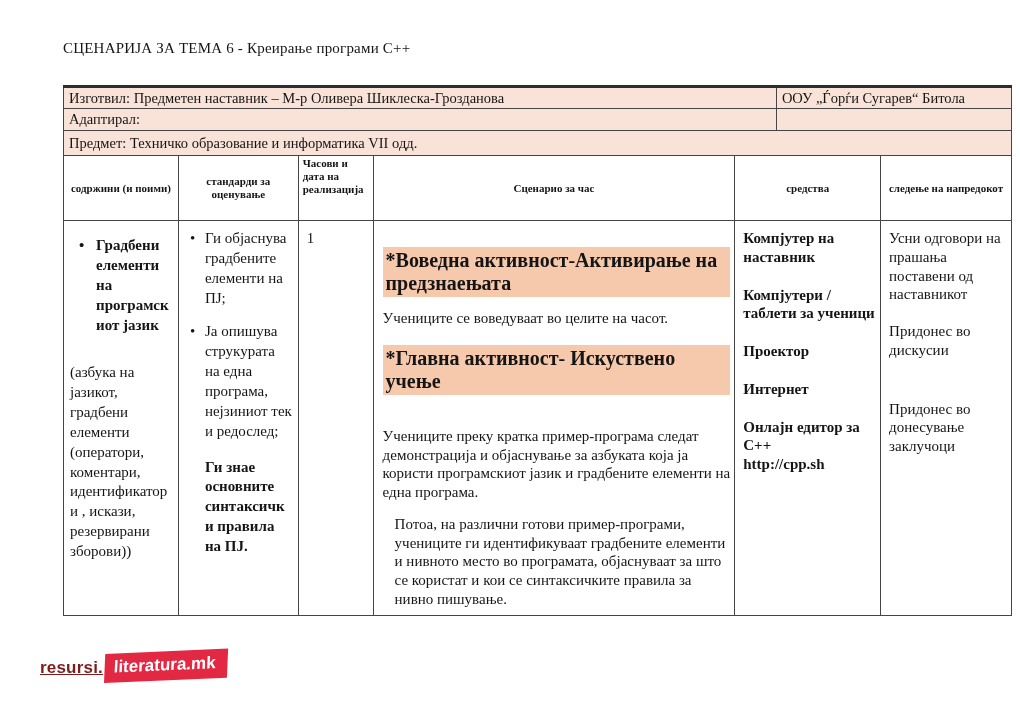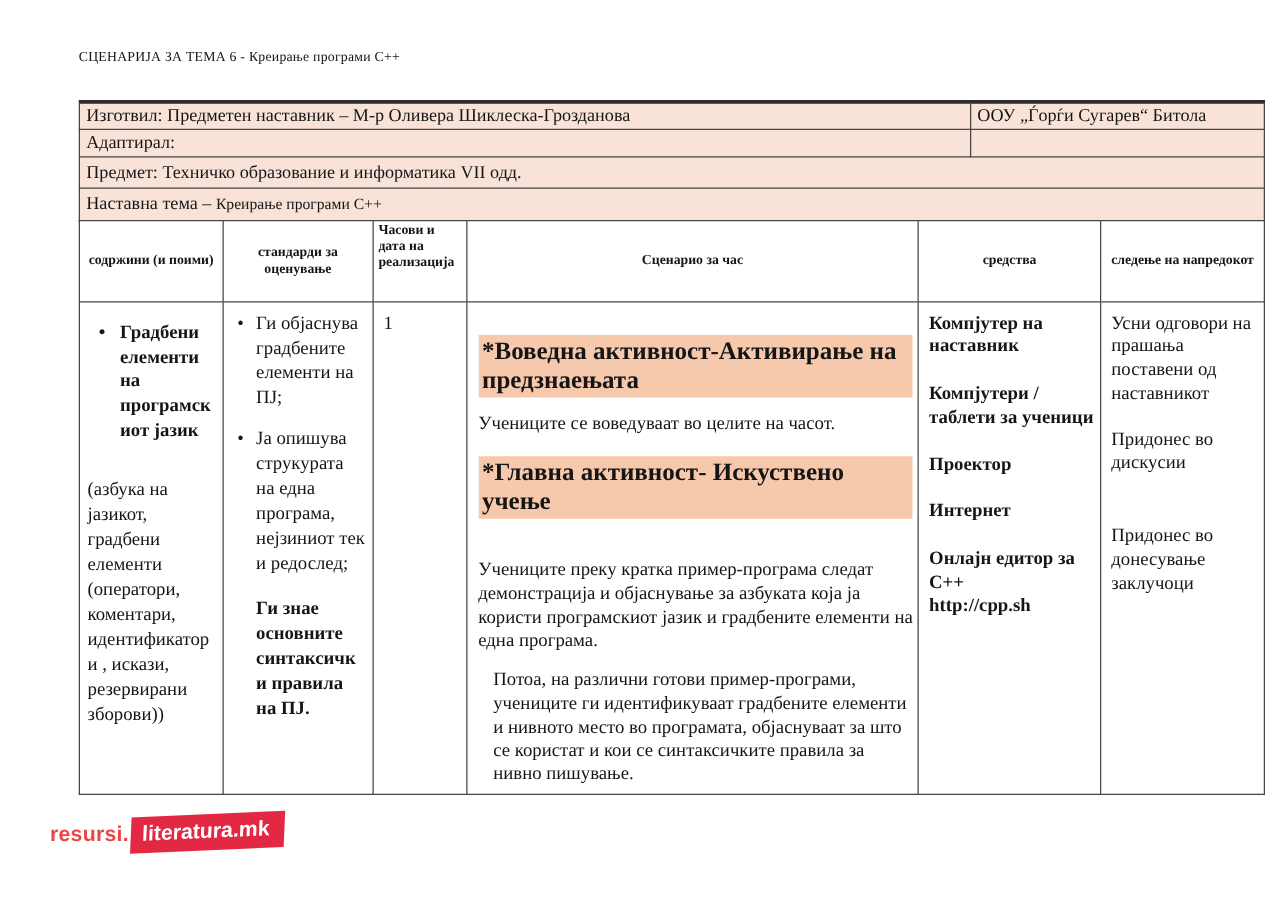--- a/index.html
+++ b/index.html
@@ -1,21 +1,21 @@
 <!DOCTYPE html>
 <html><head>
 <meta charset="utf-8">
 <style>
   html,body { margin:0; padding:0; background:#ffffff; }
   .page {
     position:relative; width:1020px; height:721px; background:#ffffff;
     font-family:"Liberation Serif", serif; color:#151515; overflow:hidden;
   }
   .content { position:absolute; left:63px; top:40px; width:949px; }
-  .doc-title { font-size:11px; margin:0 0 28px 0; letter-spacing:0.2px; }
+  .doc-title { font-size:15px; margin:0 0 28px 0; letter-spacing:0.2px; }
 
   table { border-collapse:collapse; table-layout:fixed; width:949px; }
   td, th { border:1px solid #454545; overflow-wrap:break-word; word-break:break-word; }
 
   
   .meta-table { border-top:3px solid #2d2d2d; }
   .meta-table td {
     background:#f9e3d8; font-size:14.5px; line-height:1.2; padding:2px 5px 1px 5px;
     vertical-align:top; white-space:normal;
   }
@@ -66,21 +66,21 @@
 
   
   td.monitor-cell { padding-left:8px !important; }
   .mon-item { margin:0; }
   .mon-gap { margin-top:18px; }
   .mon-biggap { margin-top:40px; }
 
   
   .logo { position:absolute; left:40px; top:654px; font-family:"Liberation Sans", sans-serif;
           font-weight:bold; font-size:17px; white-space:nowrap; }
-  .logo-prefix { color:#ef4444; letter-spacing:0.2px; }
+  .logo-prefix { color:#7f1d1d; letter-spacing:0.2px;text-decoration:underline; }
   .logo-box { display:inline-block; background:#e22843; color:#ffffff;
               padding:4px 12px 5px 9px; margin-left:1px;
               transform:rotate(-2.5deg) skewX(-5deg); transform-origin:left bottom; }
 </style>
 </head>
 <body>
 
 <div class="page">
   <div class="content">
 
@@ -95,26 +95,20 @@
         <tr>
           <td>Изготвил: Предметен наставник – М-р Оливера Шиклеска-Грозданова</td>
           <td>ООУ „Ѓорѓи Сугарев“ Битола</td>
         </tr>
         <tr>
           <td>Адаптирал:</td>
           <td></td>
         </tr>
         <tr>
           <td class="r34" colspan="2">Предмет: Техничко образование и информатика VII одд.</td>
-        </tr>
-        <tr>
-          <td class="r34" colspan="2">
-            <span>Наставна тема –</span>
-            <span class="theme-value">Креирање програми C++</span>
-          </td>
         </tr>
       </tbody>
     </table>
 
     <table class="main-table">
       <colgroup>
         <col style="width:12.12%">
           <col style="width:12.64%">
           <col style="width:7.9%">
         <col style="width:38.15%">

